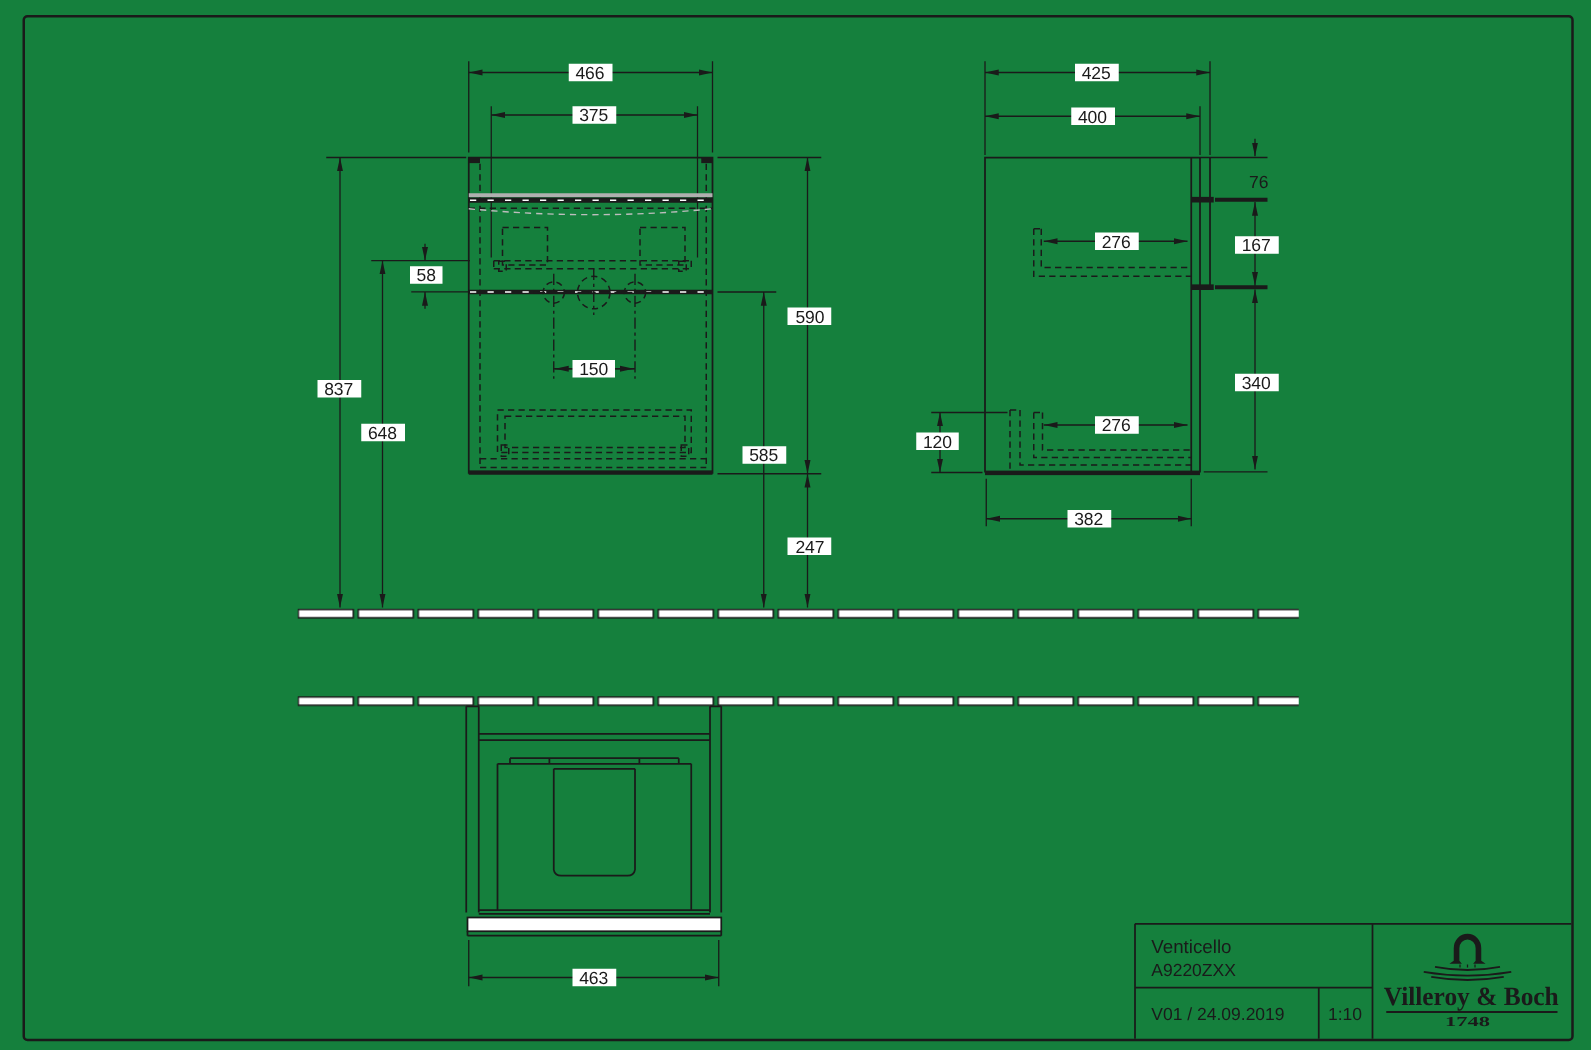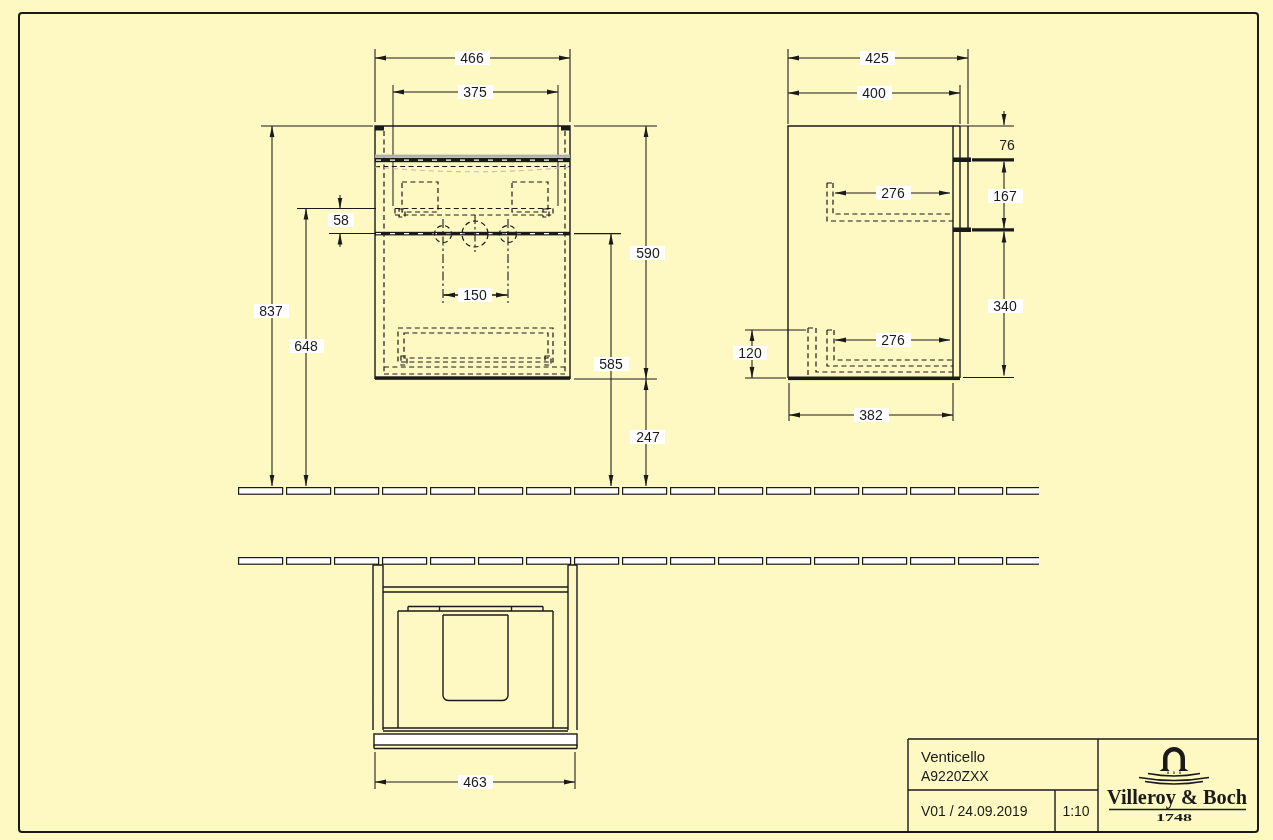--- a/index.html
+++ b/index.html
@@ -1,17 +1,17 @@
 <!DOCTYPE html>
 <html><head>
 <meta charset="utf-8">
 <style>
   html,body{margin:0;padding:0;background:#fff;}
   body{font-family:"Liberation Sans",sans-serif;}
-  .sheet{position:relative;width:1273px;height:840px;background:#fef9c3;overflow:hidden;}
+  .sheet{position:relative;width:1273px;height:840px;background:#15803d;overflow:hidden;}
   svg text{fill:#1a1a1a;}
   .ln{stroke:#1a1a1a;stroke-width:1.4;fill:none;}
   .thin{stroke:#1a1a1a;stroke-width:1;fill:none;}
   .dash{stroke:#1a1a1a;stroke-width:1.2;fill:none;stroke-dasharray:5 3.4;}
   .cdash{stroke:#1a1a1a;stroke-width:1.1;fill:none;stroke-dasharray:9 3 2.5 3;}
   .gdash{stroke:#bdbdbd;stroke-width:1.1;fill:none;stroke-dasharray:5 4;}
   .dim{stroke:#1a1a1a;stroke-width:1.05;fill:none;}
   .thk{stroke:#1a1a1a;stroke-width:3.2;fill:none;}
   .blk{fill:#1a1a1a;stroke:none;}
   .gry{fill:#b0b0b0;stroke:none;}

